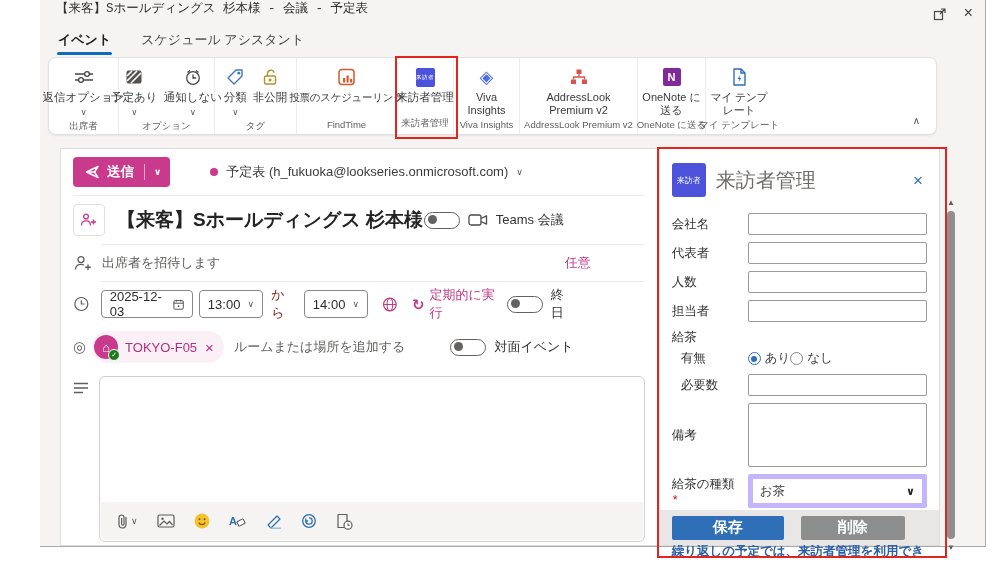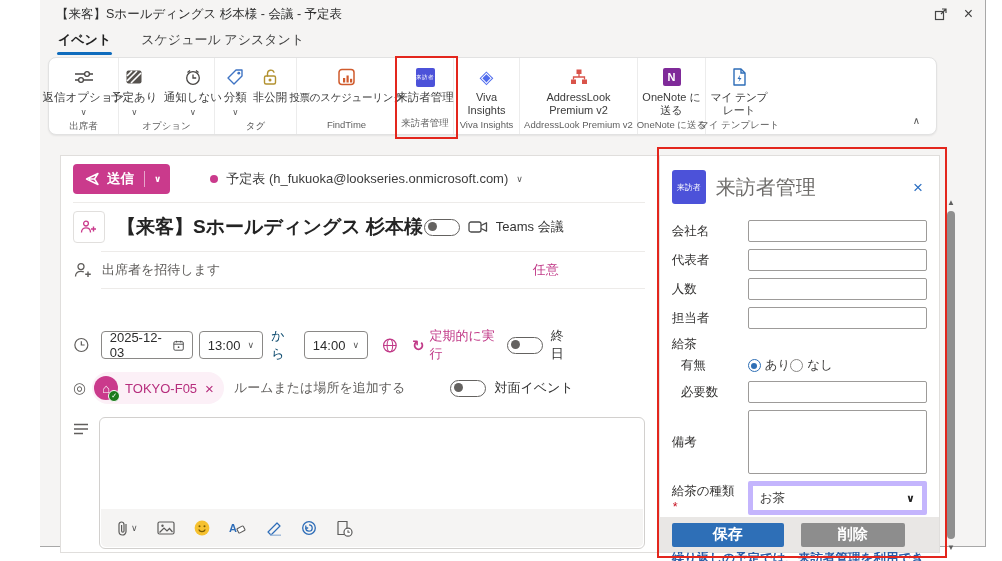--- a/index.html
+++ b/index.html
@@ -3,21 +3,21 @@
 <meta charset="utf-8">
 <style>
   html,body{margin:0;padding:0;}
   body{width:1002px;height:561px;background:#ffffff;position:relative;overflow:hidden;
        font-family:"Liberation Sans","DejaVu Sans",sans-serif;color:#333;}
   svg{display:block;}
 
   
   .window{position:absolute;left:40px;top:0;width:945px;height:546px;background:#f5f4f3;
           border-right:1px solid #a8a8a8;border-bottom:1px solid #a8a8a8;}
-  .titlebar{height:28px;display:flex;align-items:center;padding:0 12px 0 16px;font-size:12.5px;color:#2f2f2f;}
+  .titlebar{height:28px;display:flex;padding:0 12px 0 16px;font-size:12.5px;color:#2f2f2f;font-family:Liberation Mono, monospace;}
   .win-controls{margin-left:auto;display:flex;align-items:center;gap:16px;color:#3f3f3f;}
   .win-controls .wbtn{cursor:default;display:flex;align-items:center;}
   .close-x{font-size:16px;line-height:1;}
 
   .tabsrow{display:flex;gap:26px;padding-left:16px;height:24px;align-items:center;font-size:13px;color:#444;}
   .tab{position:relative;padding:2px 2px;}
   .tab.active{font-weight:bold;color:#1f1f1f;}
   .tab.active::after{content:"";position:absolute;left:1px;right:1px;bottom:-4px;height:3px;border-radius:2px;background:#0f6cbd;}
 
   
@@ -40,21 +40,21 @@
   .onenotebox{width:18px;height:18px;border-radius:2px;background:#7f2a99;color:#fff;font-weight:bold;
           font-size:11px;display:flex;align-items:center;justify-content:center;}
   .viva-glyph{font-size:18px;color:#4f6bed;line-height:1;}
 
   
   .ann{position:absolute;border:2px solid #e3261d;z-index:9;pointer-events:none;}
   .ann-ribbon{left:355px;top:56px;width:59px;height:79px;}
   .ann-pane{left:617px;top:147px;width:286px;height:407px;}
 
   
-  .card{position:absolute;left:20px;top:155px;width:880px;height:398px;background:#fff;
+  .card{position:absolute;left:20px;top:148px;width:880px;height:398px;background:#fff;
         border:1px solid #e0dedc;box-sizing:border-box;display:flex;}
   .formarea{width:599px;display:flex;flex-direction:column;font-size:13px;color:#333;box-sizing:border-box;}
   .frow{display:flex;align-items:center;padding:0 15px 0 12px;flex:0 0 auto;}
   .divider{height:1px;background:#edebe9;margin-left:40px;margin-right:14px;flex:0 0 auto;}
 
   .send-row{height:46px;}
   .send-btn{display:flex;align-items:center;height:30px;background:#ca3a8c;color:#fff;border-radius:4px;
             font-weight:bold;font-size:13.5px;overflow:hidden;}
   .send-main{display:flex;align-items:center;gap:7px;padding:0 10px 0 12px;}
   .send-sep{width:1px;height:16px;background:rgba(255,255,255,.55);}
@@ -66,28 +66,28 @@
   .title-row{height:48px;}
   .title-icon{width:30px;height:30px;border:1px solid #e1dfdd;border-radius:4px;display:flex;
               align-items:center;justify-content:center;background:#fff;flex:0 0 auto;}
   .event-title{font-size:19px;font-weight:bold;color:#242424;margin-left:12px;white-space:nowrap;}
   .rightcluster{margin-left:auto;display:flex;align-items:center;gap:8px;}
   .toggle{width:36px;height:17px;border:1px solid #646260;border-radius:10px;position:relative;
           box-sizing:border-box;flex:0 0 auto;background:#fff;}
   .toggle::after{content:"";position:absolute;left:3px;top:2.5px;width:9px;height:9px;border-radius:50%;background:#646260;}
 
   .att-row{height:36px;color:#605e5c;}
-  .optional-link{color:#c13a88;margin-left:auto;margin-right:85px;}
-
-  .dt-row{height:44px;gap:6px;margin-top:34px;}
+  .optional-link{color:#c13a88;margin-left:auto;margin-right:53px;}
+
+  .dt-row{height:44px;gap:6px;}
   .inbox{border:1px solid #8a8886;border-radius:4px;height:28px;display:flex;align-items:center;
          padding:0 8px;background:#fff;color:#2b2b2b;box-sizing:border-box;gap:6px;}
   .datebox{width:98px;justify-content:space-between;}
   .timebox{width:68px;justify-content:space-between;}
-  .kara{color:#0c4a6e;padding:0 2px;}
+  .kara{color:#7f1d1d;padding:0 2px;}
   .pinklink{color:#c13a88;display:flex;align-items:center;gap:5px;}
   .repeat-glyph{font-size:15px;font-weight:bold;line-height:1;}
 
   .loc-row{height:42px;}
   .room-pill{display:flex;align-items:center;background:#fcf0f7;border-radius:16px;height:28px;
              padding:2px 10px 2px 2px;gap:7px;}
   .room-avatar{width:24px;height:24px;border-radius:50%;background:#ca3a8c;color:#fff;display:flex;
                align-items:center;justify-content:center;font-size:13px;position:relative;flex:0 0 auto;}
   .room-badge{position:absolute;right:-2px;bottom:-2px;width:10px;height:10px;background:#1d7b1d;
               border:1px solid #fff;border-radius:50%;color:#fff;font-size:7px;line-height:9px;text-align:center;}

